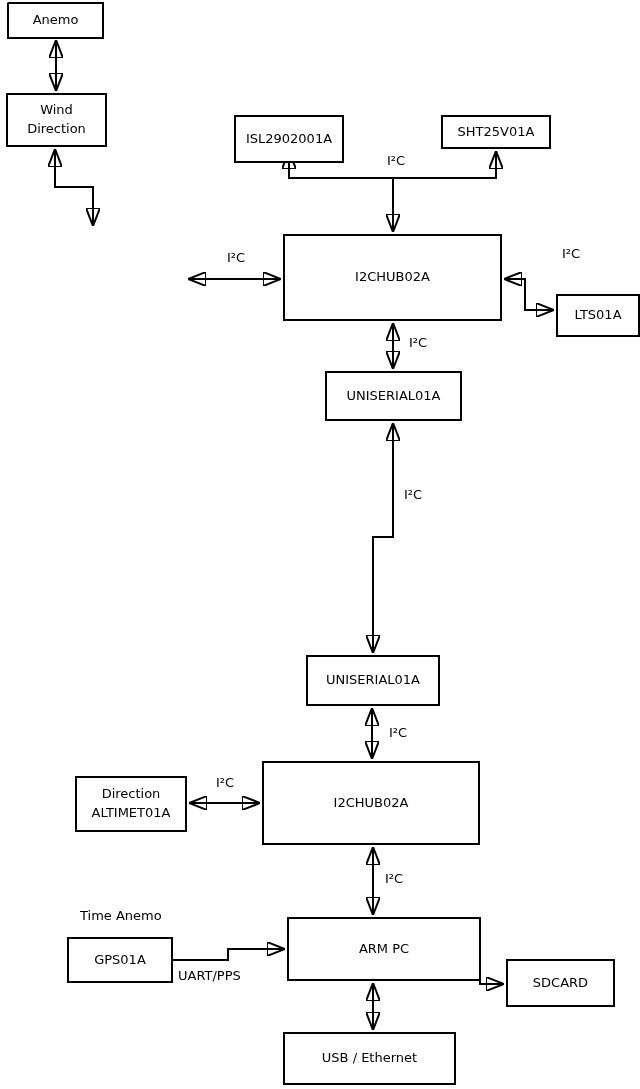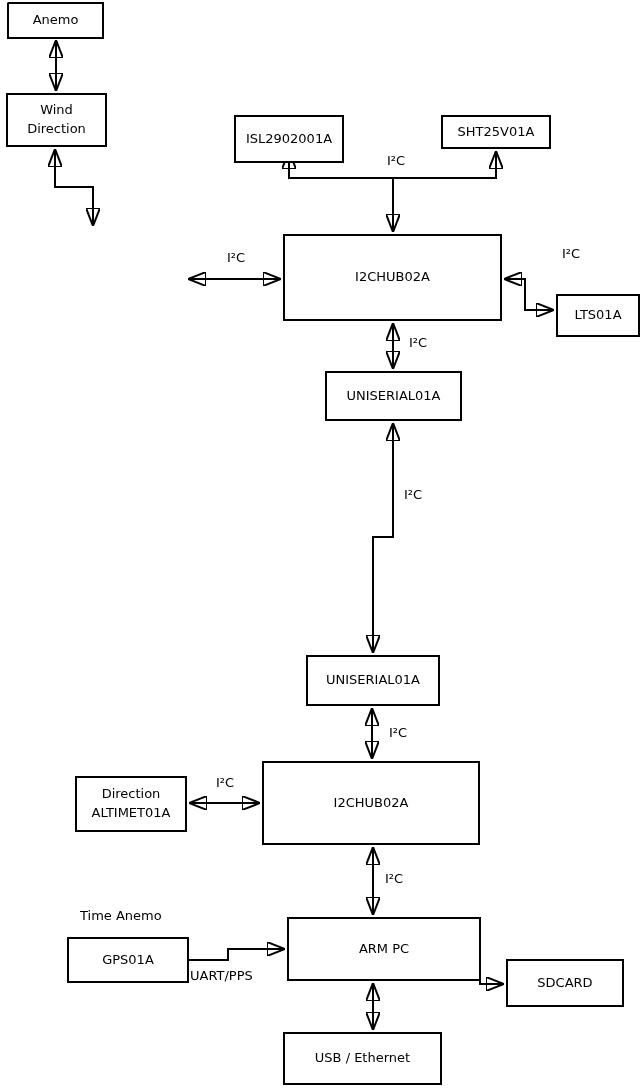--- a/index.html
+++ b/index.html
@@ -115,40 +115,40 @@
 
   <div class="node" style="left:262px; top:761px; width:218px; height:84px">
     <span>I2CHUB02A</span>
   </div>
 
   <div class="node" style="left:75px; top:776px; width:112px; height:56px">
     <span>Direction</span>
     <span>ALTIMET01A</span>
   </div>
 
-  <div class="node" style="left:67px; top:937px; width:122px; height:46px">
+  <div class="node" style="left:67px; top:937px; width:106px; height:46px">
     <span>GPS01A</span>
   </div>
 
   <div class="node" style="left:287px; top:917px; width:194px; height:64px">
     <span>ARM PC</span>
   </div>
 
-  <div class="node" style="left:506px; top:959px; width:118px; height:48px">
+  <div class="node" style="left:506px; top:959px; width:109px; height:48px">
     <span>SDCARD</span>
   </div>
 
-  <div class="node" style="left:283px; top:1032px; width:159px; height:53px">
+  <div class="node" style="left:283px; top:1032px; width:173px; height:53px">
     <span>USB / Ethernet</span>
   </div>
 
   <span class="lbl" style="left:387px; top:153px">I²C</span>
   <span class="lbl" style="left:227px; top:250px">I²C</span>
   <span class="lbl" style="left:562px; top:246px">I²C</span>
   <span class="lbl" style="left:409px; top:335px">I²C</span>
   <span class="lbl" style="left:404px; top:487px">I²C</span>
   <span class="lbl" style="left:389px; top:725px">I²C</span>
   <span class="lbl" style="left:216px; top:775px">I²C</span>
   <span class="lbl" style="left:385px; top:871px">I²C</span>
   <span class="lbl" style="left:80px; top:908px">Time Anemo</span>
-  <span class="lbl" style="left:190px; top:968px">UART/PPS</span>
+  <span class="lbl" style="left:178px; top:968px">UART/PPS</span>
 
 </div>
 
 </body></html>

